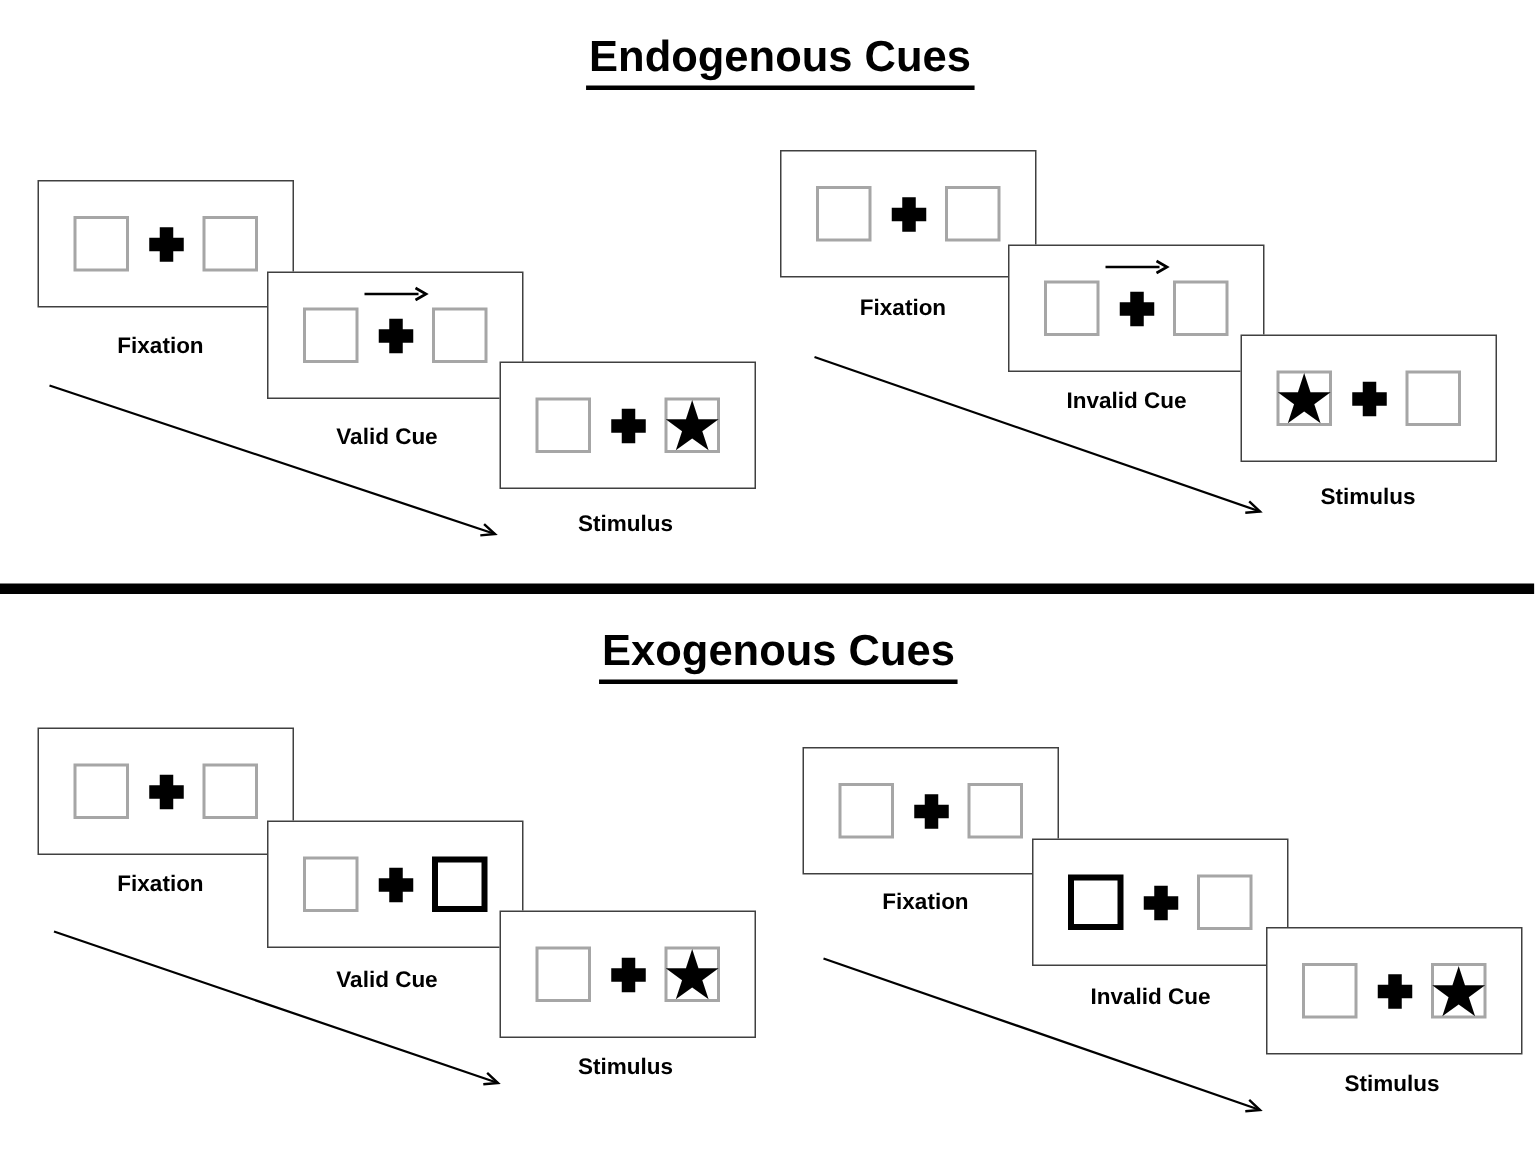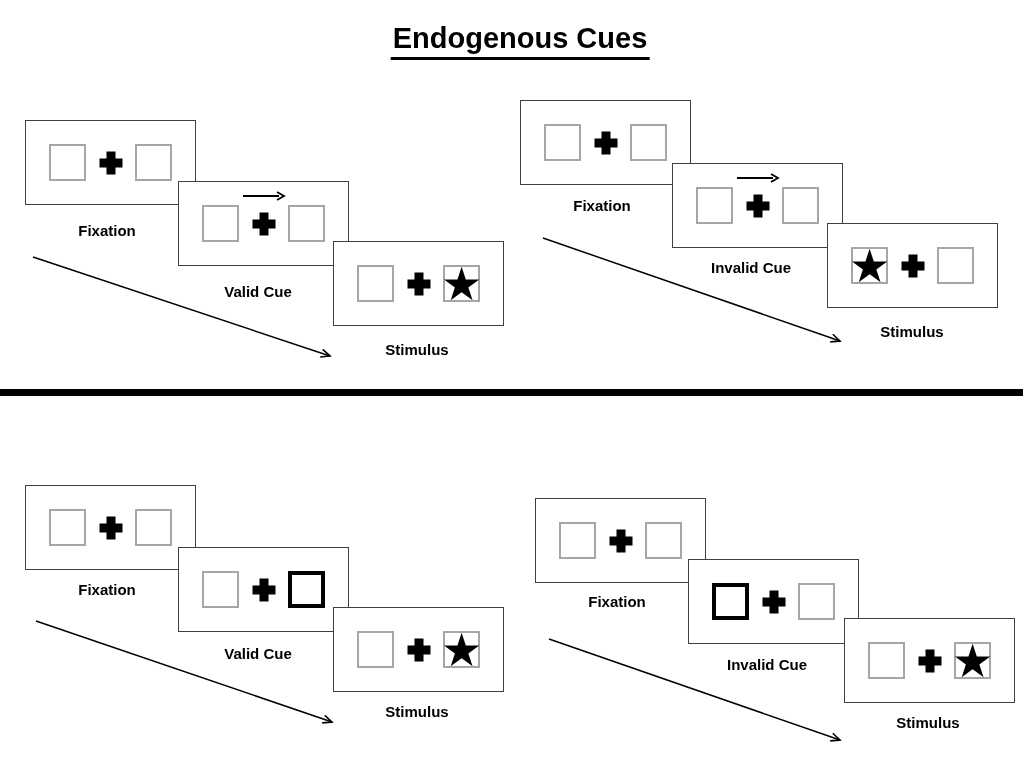--- a/index.html
+++ b/index.html
@@ -35,20 +35,21 @@
       </marker>
     </defs>
     <line x1="33" y1="257" x2="330" y2="356" stroke="#000" stroke-width="1.5" marker-end="url(#ah)"></line>
     <line x1="543" y1="238" x2="840" y2="341" stroke="#000" stroke-width="1.5" marker-end="url(#ah)"></line>
     <line x1="36" y1="621" x2="332" y2="722" stroke="#000" stroke-width="1.5" marker-end="url(#ah)"></line>
     <line x1="549" y1="639" x2="840" y2="740" stroke="#000" stroke-width="1.5" marker-end="url(#ah)"></line>
   </svg>
 
   <div class="h" style="left:520px;top:22px">Endogenous Cues</div>
   <div class="divider" style="top:389px"></div>
+  <div class="h" style="left:519px;top:418px">Exogenous Cues</div>
 
   <div class="panel" style="left:25px;top:120px">
     <div class="sq l"></div>
     <div class="plus"></div>
     <div class="sq r"></div>
   </div>
   <div class="panel" style="left:178px;top:181px">
     <div class="sq l"></div>
     <svg class="cuearrow" width="46" height="12" viewBox="0 0 46 12">
       <line x1="2" y1="7" x2="38" y2="7" stroke="#000" stroke-width="1.8"></line>

